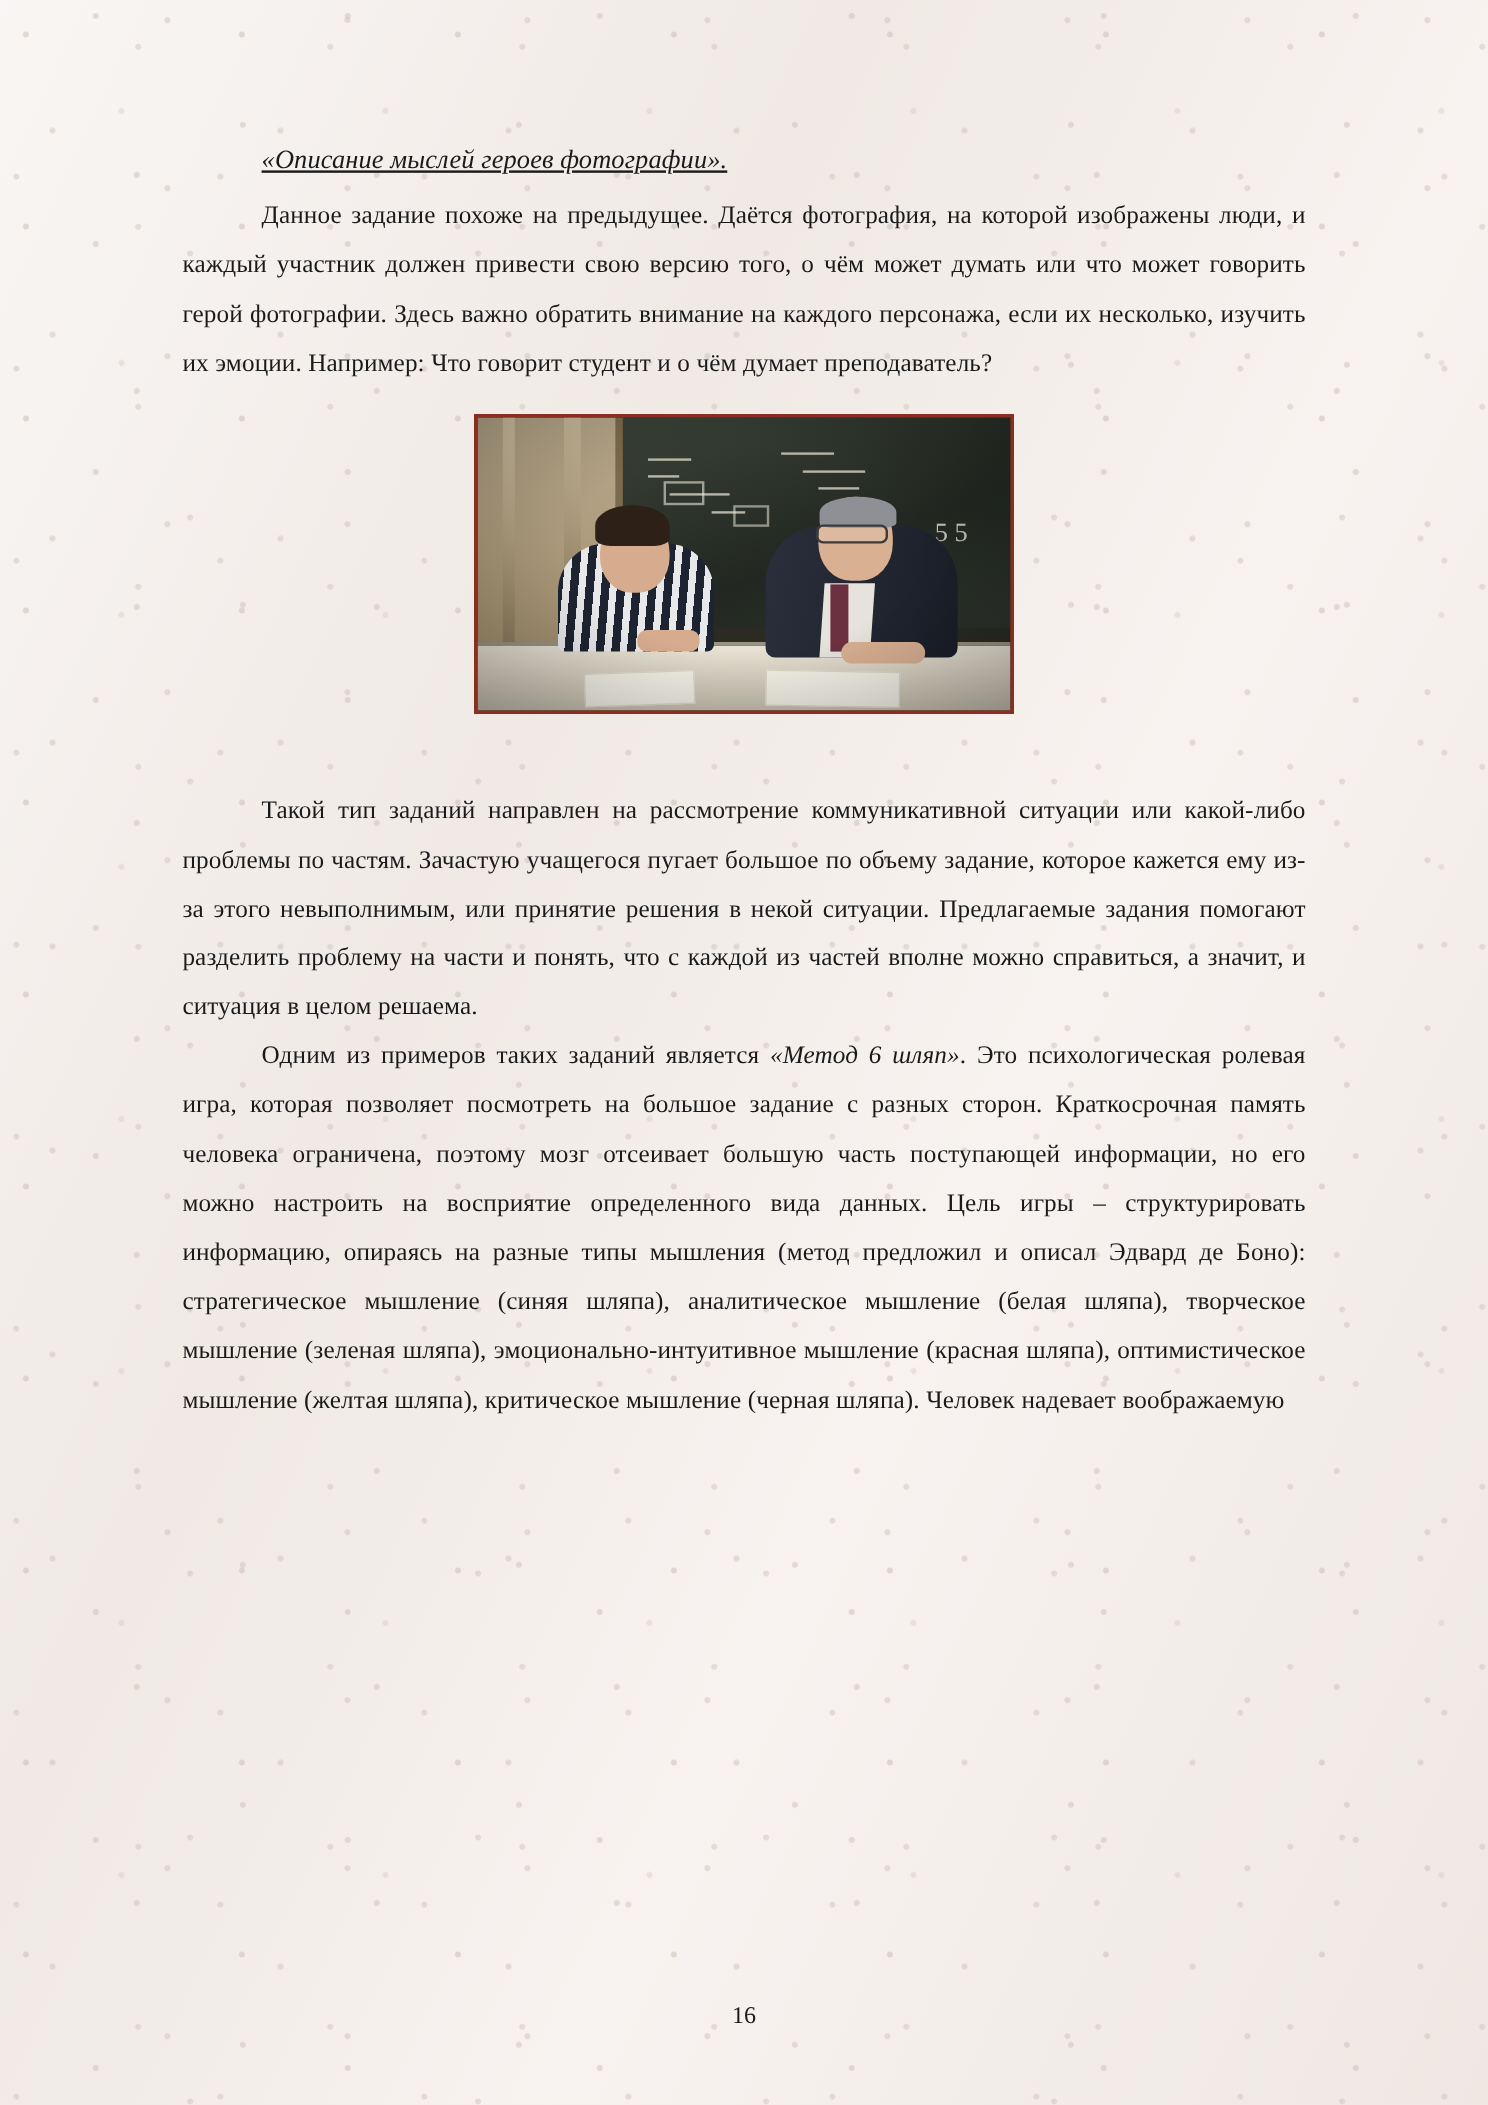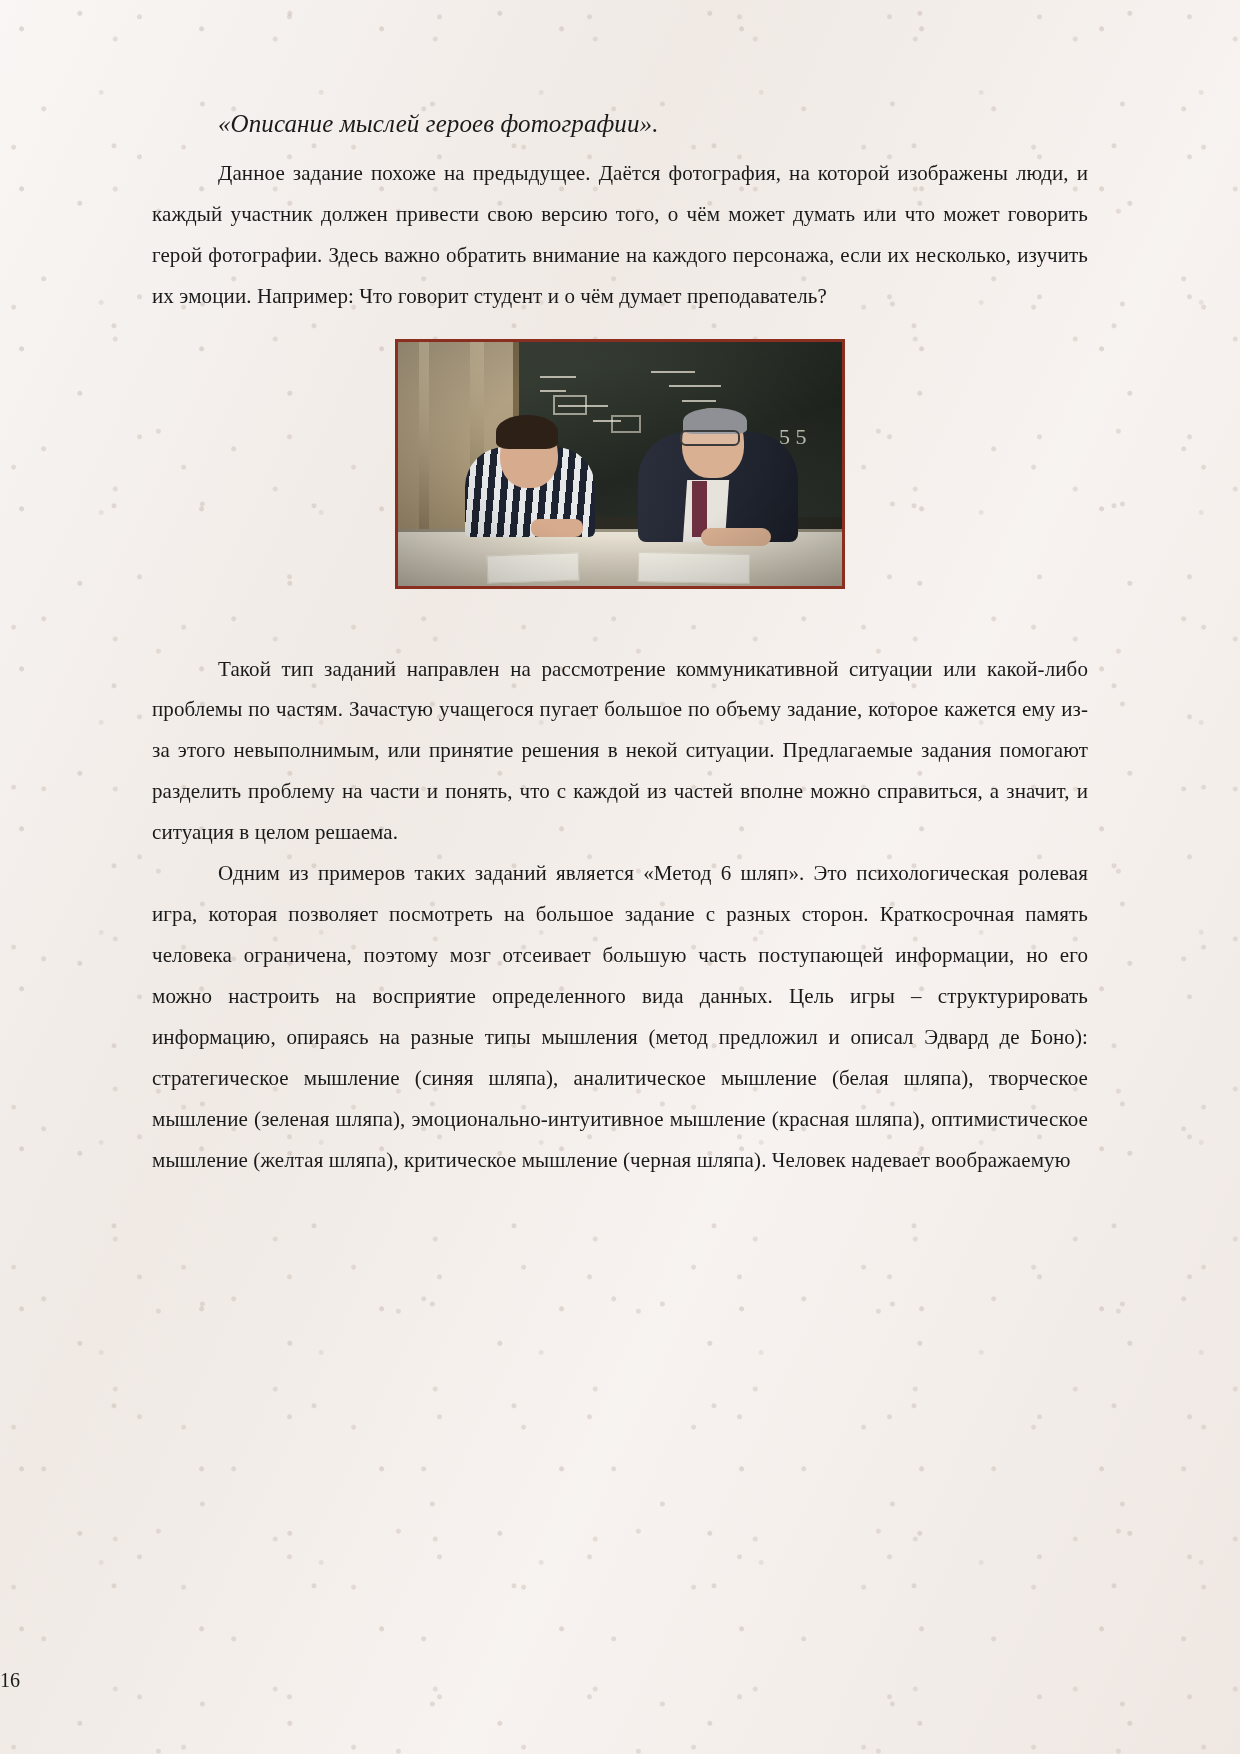--- a/index.html
+++ b/index.html
@@ -49,26 +49,28 @@
     font-size: 21px;
     line-height: 1.95;
     text-align: justify;
     text-justify: inter-word;
     letter-spacing: 0.1px;
   }
   p.indent {
     text-indent: 66px;
   }
   .italic {
+    font-style: italic;
   }
   .quote-heading {
     font-style: italic;
-    font-size: 25px;
+    font-size: 22px;
     text-indent: 66px;
-    margin: 4px 0 4px 0;
+    margin: 16px 0 4px 0;
+    text-decoration: underline;
   }
   .figure {
     margin: 22px 0 26px 0;
     display: flex;
     justify-content: center;
   }
   .photo-frame {
     width: 450px;
     height: 250px;
     border: 3px solid #8a2f1f;
@@ -173,21 +175,21 @@
   }
   .vignette {
     position: absolute; inset: 0;
     background: radial-gradient(ellipse at 50% 45%, rgba(0,0,0,0) 45%, rgba(0,0,0,0.28) 100%);
   }
   .gap-block { height: 34px; }
   .page-number {
     position: absolute;
     left: 0; right: 0;
     bottom: 62px;
-    text-align: left;
+    text-align: center;
     font-size: 20px;
   }
 </style>
 </head>
 <body>
 
 <div class="paper-texture"></div>
 
 <div class="page">
 

